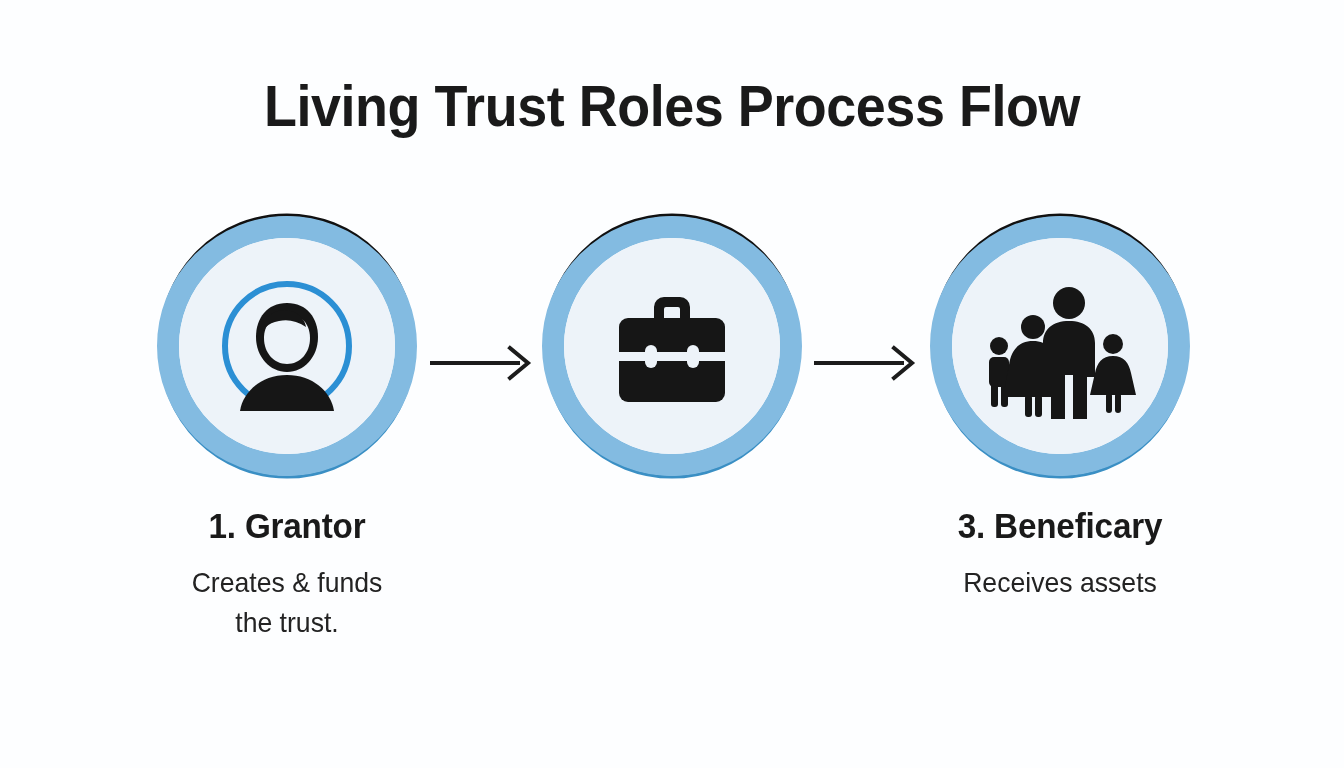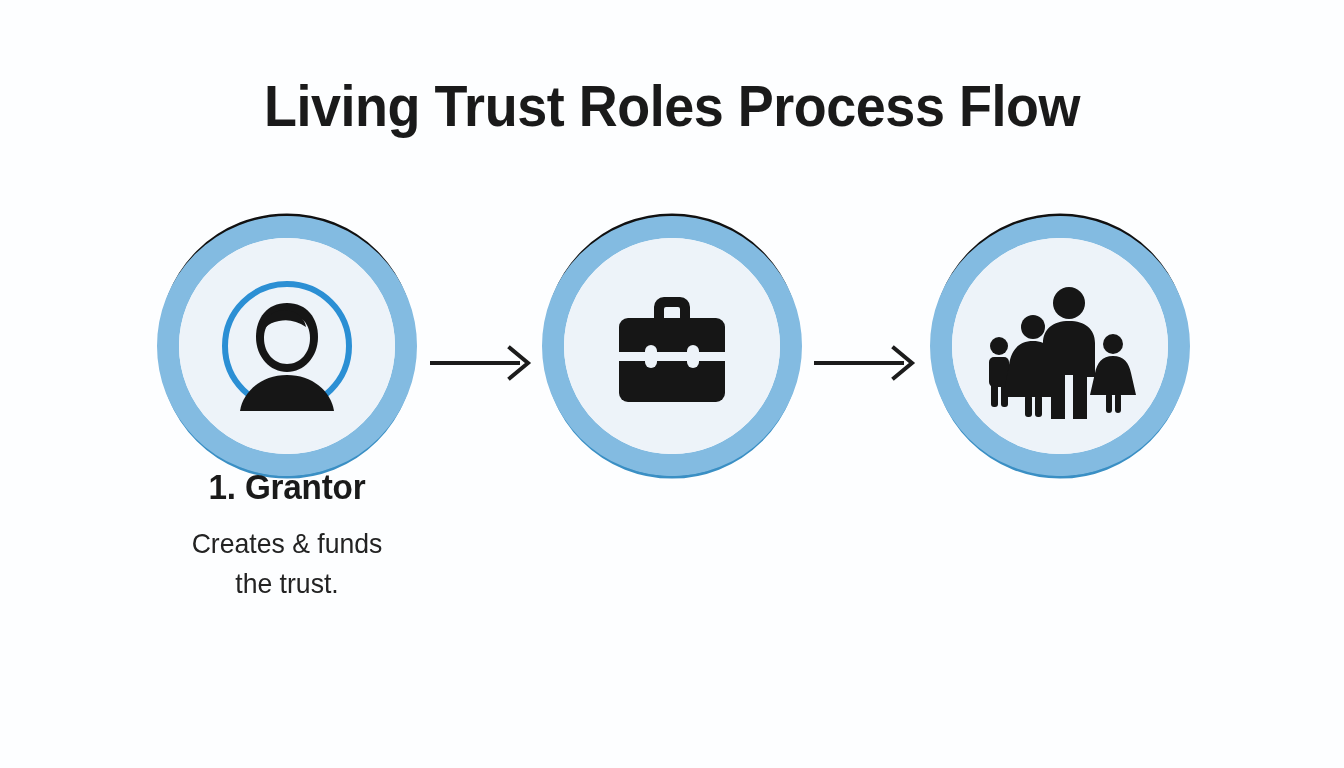--- a/index.html
+++ b/index.html
@@ -71,21 +71,21 @@
     width: 112px;
     height: 44px;
   }
   .arrow-1 { left: 428px; }
   .arrow-2 { left: 812px; }
   .arrow svg { display: block; width: 112px; height: 44px; }
 
   
   .captions {
     position: absolute;
-    top: 468px;
+    top: 507px;
     left: 0;
     width: 1344px;
     height: 180px;
   }
 
   .caption {
     position: absolute;
     top: 0;
     width: 300px;
     text-align: center;
@@ -280,16 +280,22 @@
 
     <div class="caption caption-1">
       <div class="caption-title">1. Grantor</div>
       <div class="caption-desc">
         <span class="line">Creates &amp; funds</span>
         <span class="line">the trust.</span>
       </div>
     </div>
 
 
+    <div class="caption caption-3">
+      <div class="caption-title">3. Beneficary</div>
+      <div class="caption-desc">
+        <span class="line">Receives assets</span>
+      </div>
+    </div>
 
   </div>
 
 </div>
 
 </body></html>

